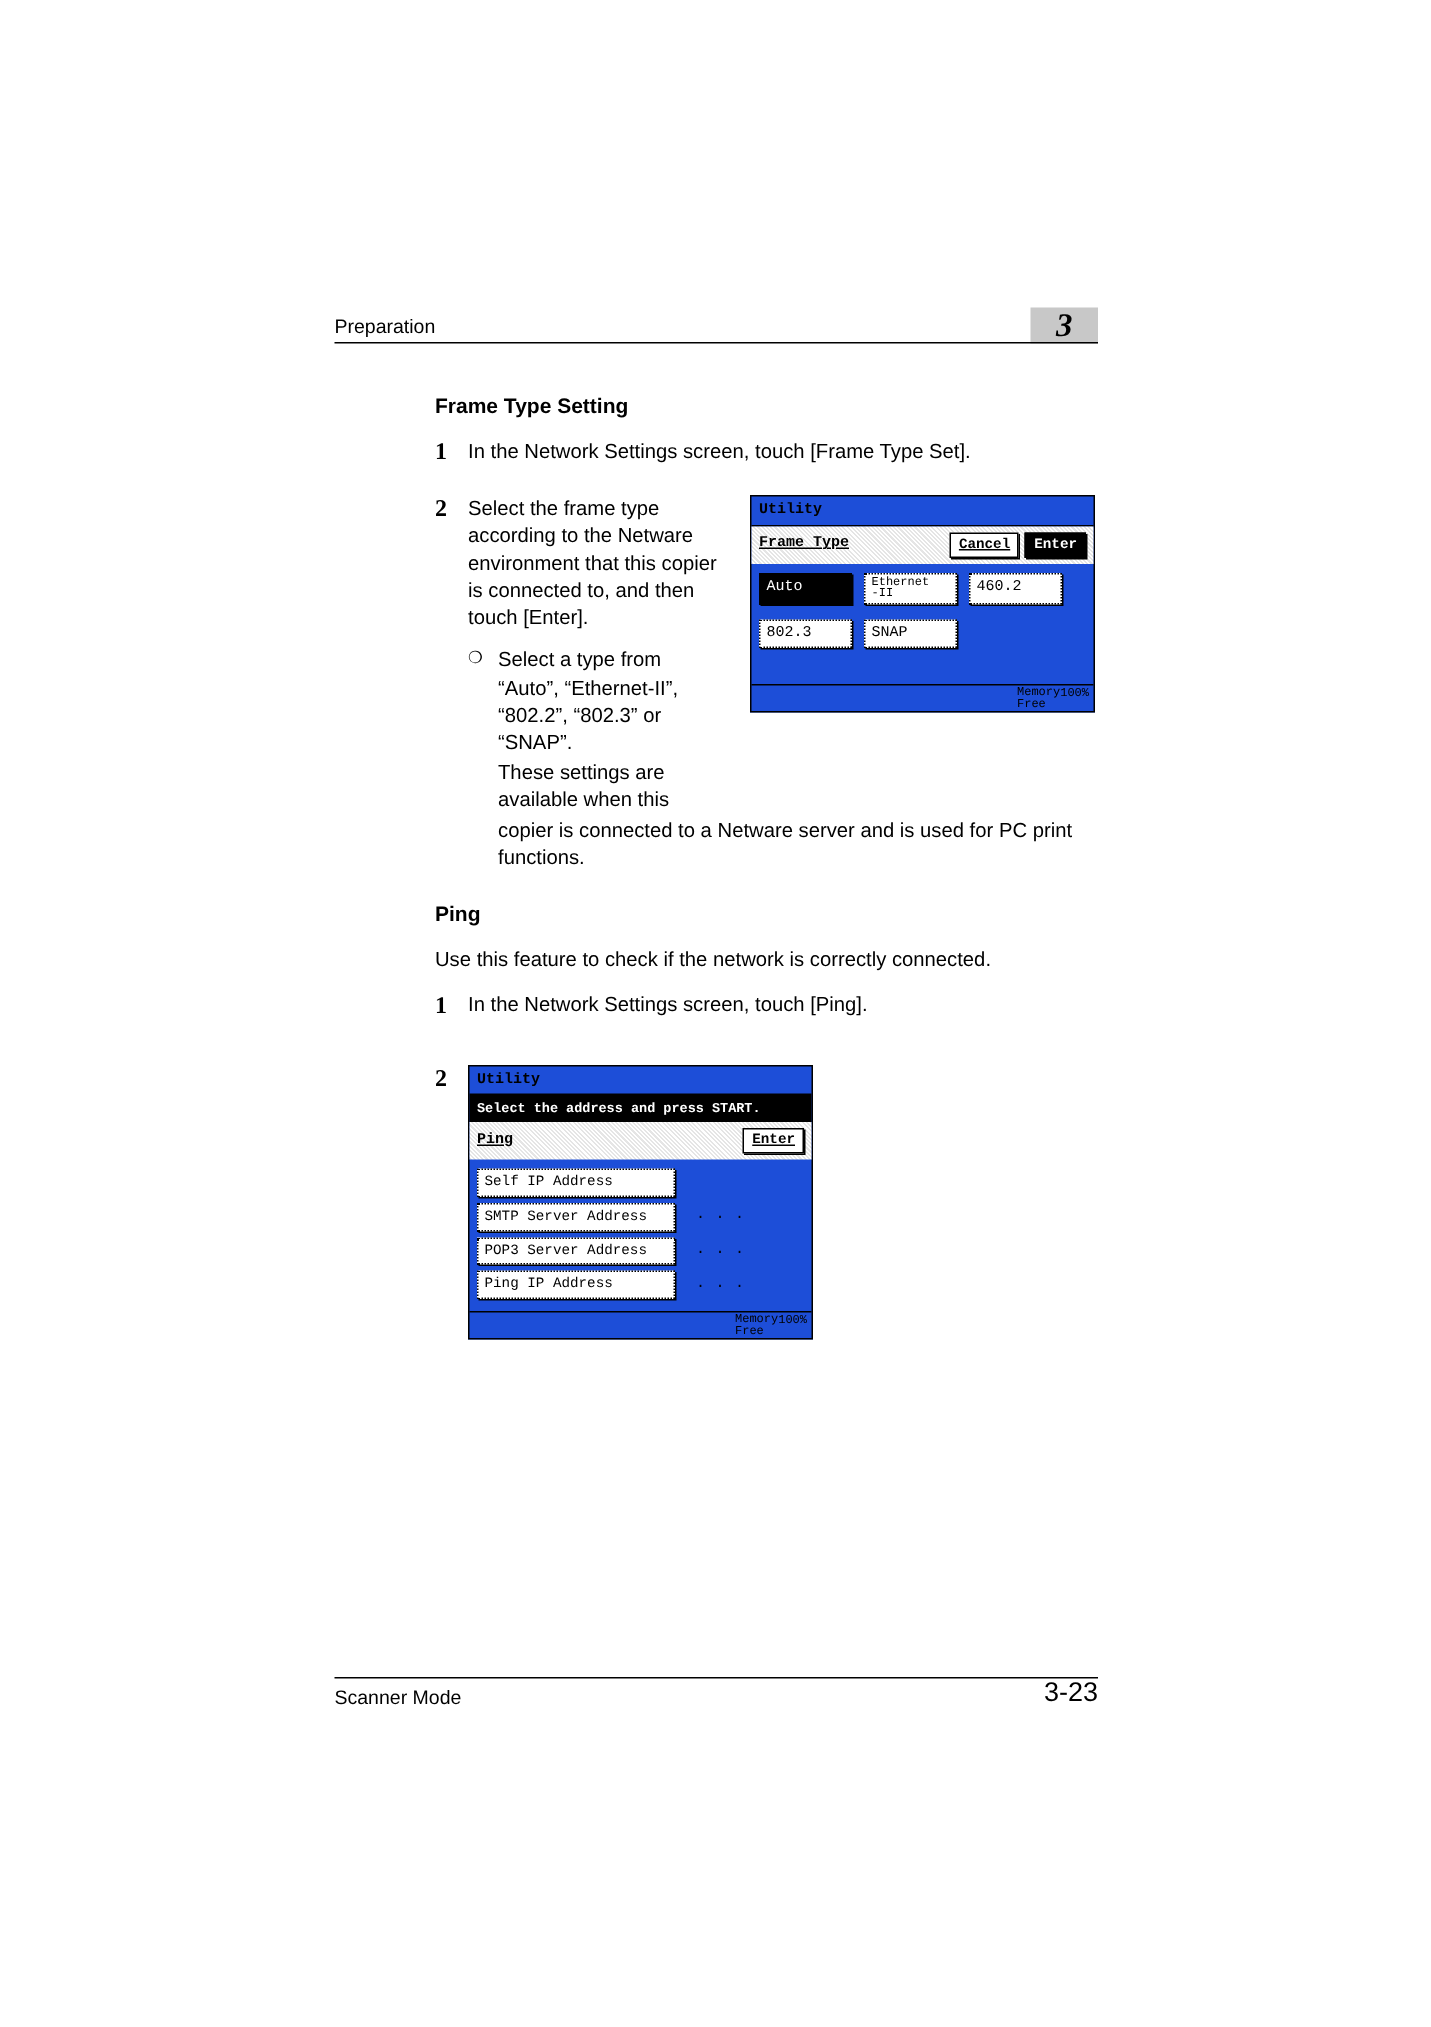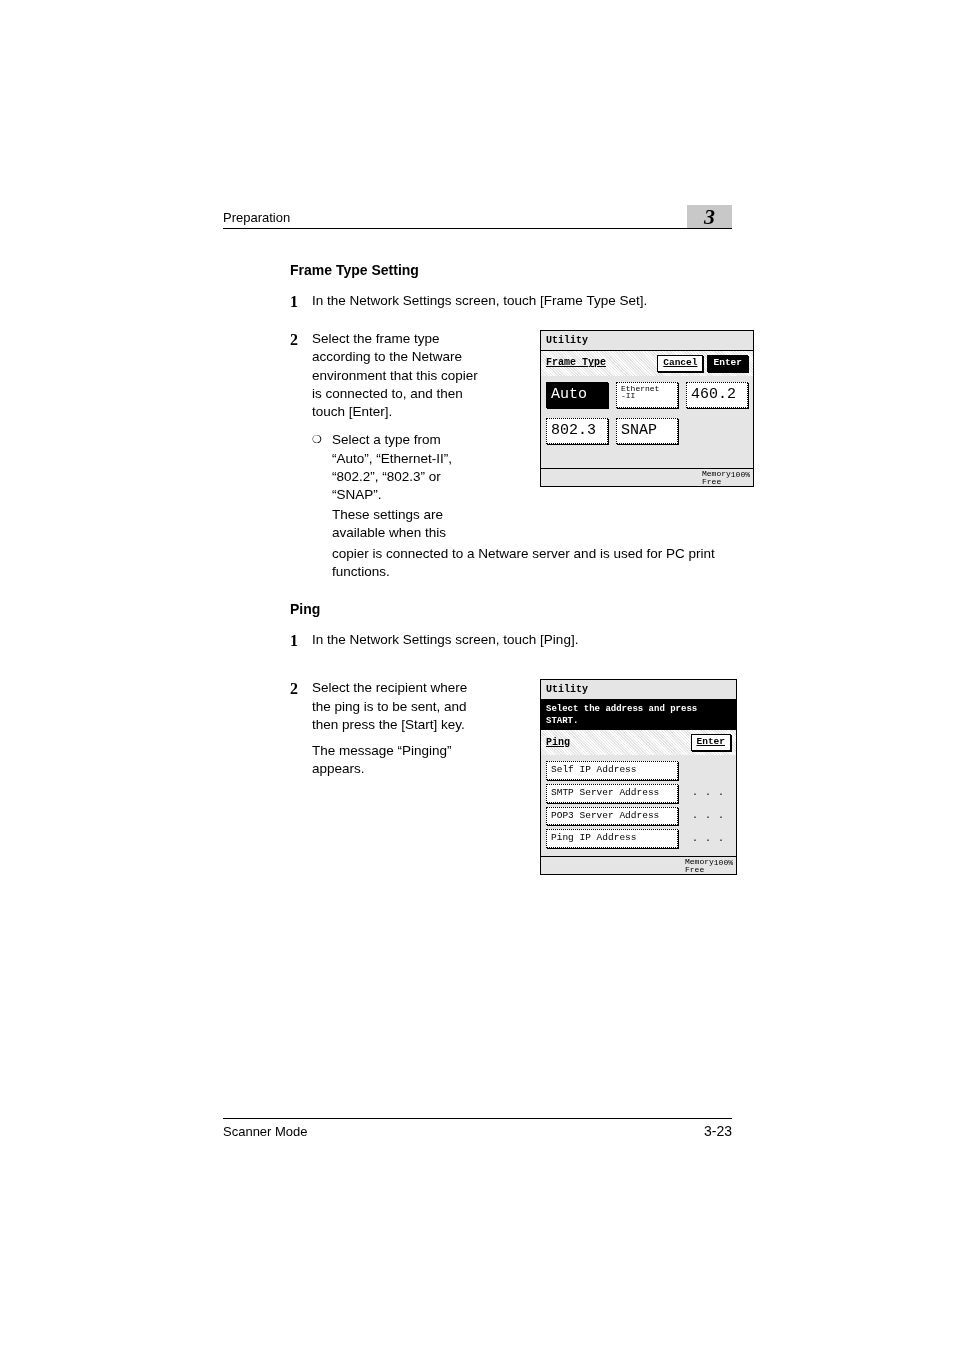--- a/index.html
+++ b/index.html
@@ -109,23 +109,22 @@
   }
   .mt {
     margin-top: 8px;
   }
   
   .panel {
     width: 230px;
     border: 1px solid #000;
     font-family: "Courier New", monospace;
     font-size: 10px;
-    background: #e5e5e5;
+    background: #1d4ed8;
     box-sizing: border-box;
-    margin-left: 40px;
   }
   .panel-title {
     padding: 3px 5px 2px 5px;
     border-bottom: 1px solid #000;
     font-weight: bold;
   }
   .black-bar {
     background: #000;
     color: #fff;
     padding: 3px 5px;
@@ -159,21 +158,21 @@
     padding: 6px 5px 14px 5px;
   }
   .btnrow {
     display: flex;
     gap: 8px;
     margin-bottom: 10px;
   }
   .opt {
     border: 1px dotted #000;
     padding: 2px 4px;
-    font-size: 15px;
+    font-size: 10px;
     min-width: 52px;
     text-align: left;
     box-shadow: 1px 1px 0 #000;
     background: #fff;
   }
   .opt.sel {
     background: #000;
     color: #fff;
   }
   .opt.small { font-size: 8px; line-height: 0.95; }
@@ -215,21 +214,21 @@
   .footer-left {
     position: absolute;
     left: 223px;
     bottom: 212px;
     font-size: 13px;
   }
   .footer-right {
     position: absolute;
     right: 222px;
     bottom: 212px;
-    font-size: 14px;
+    font-size: 18px;
   }
 </style>
 </head>
 <body>
 
 <div class="page">
 
   <div class="header-label">Preparation</div>
   <div class="chapter-box">3</div>
   <div class="header-line"></div>
@@ -280,31 +279,28 @@
               </span>
               <span class="pct">100%</span>
             </div>
           </div>
         </div>
         <div class="sublist-cont">copier is connected to a Netware server and is used for PC print functions.</div>
       </li>
     </ol>
 
     <div class="h4" style="margin-top:10px;">Ping</div>
+    <p class="p">Use this feature to check if the network is correctly connected.</p>
 
     <ol class="steps">
       <li>
         <span>In the Network Settings screen, touch [Ping].</span>
       </li>
       <li style="margin-top:30px;">
         <div class="step-flex">
-          <div class="step-text">
-            <span>Select the recipient where the ping is to be sent, and then press the [Start] key.</span>
-            <div class="mt">The message “Pinging” appears.</div>
-          </div>
 
           <div class="panel">
             <div class="panel-title">Utility</div>
             <div class="black-bar">Select the address and press START.</div>
             <div class="shaded-row">
               <span class="label">Ping</span>
               <span class="btn">Enter</span>
             </div>
             <div class="panel-body" style="padding-bottom:4px;">
               <div class="listrow">

